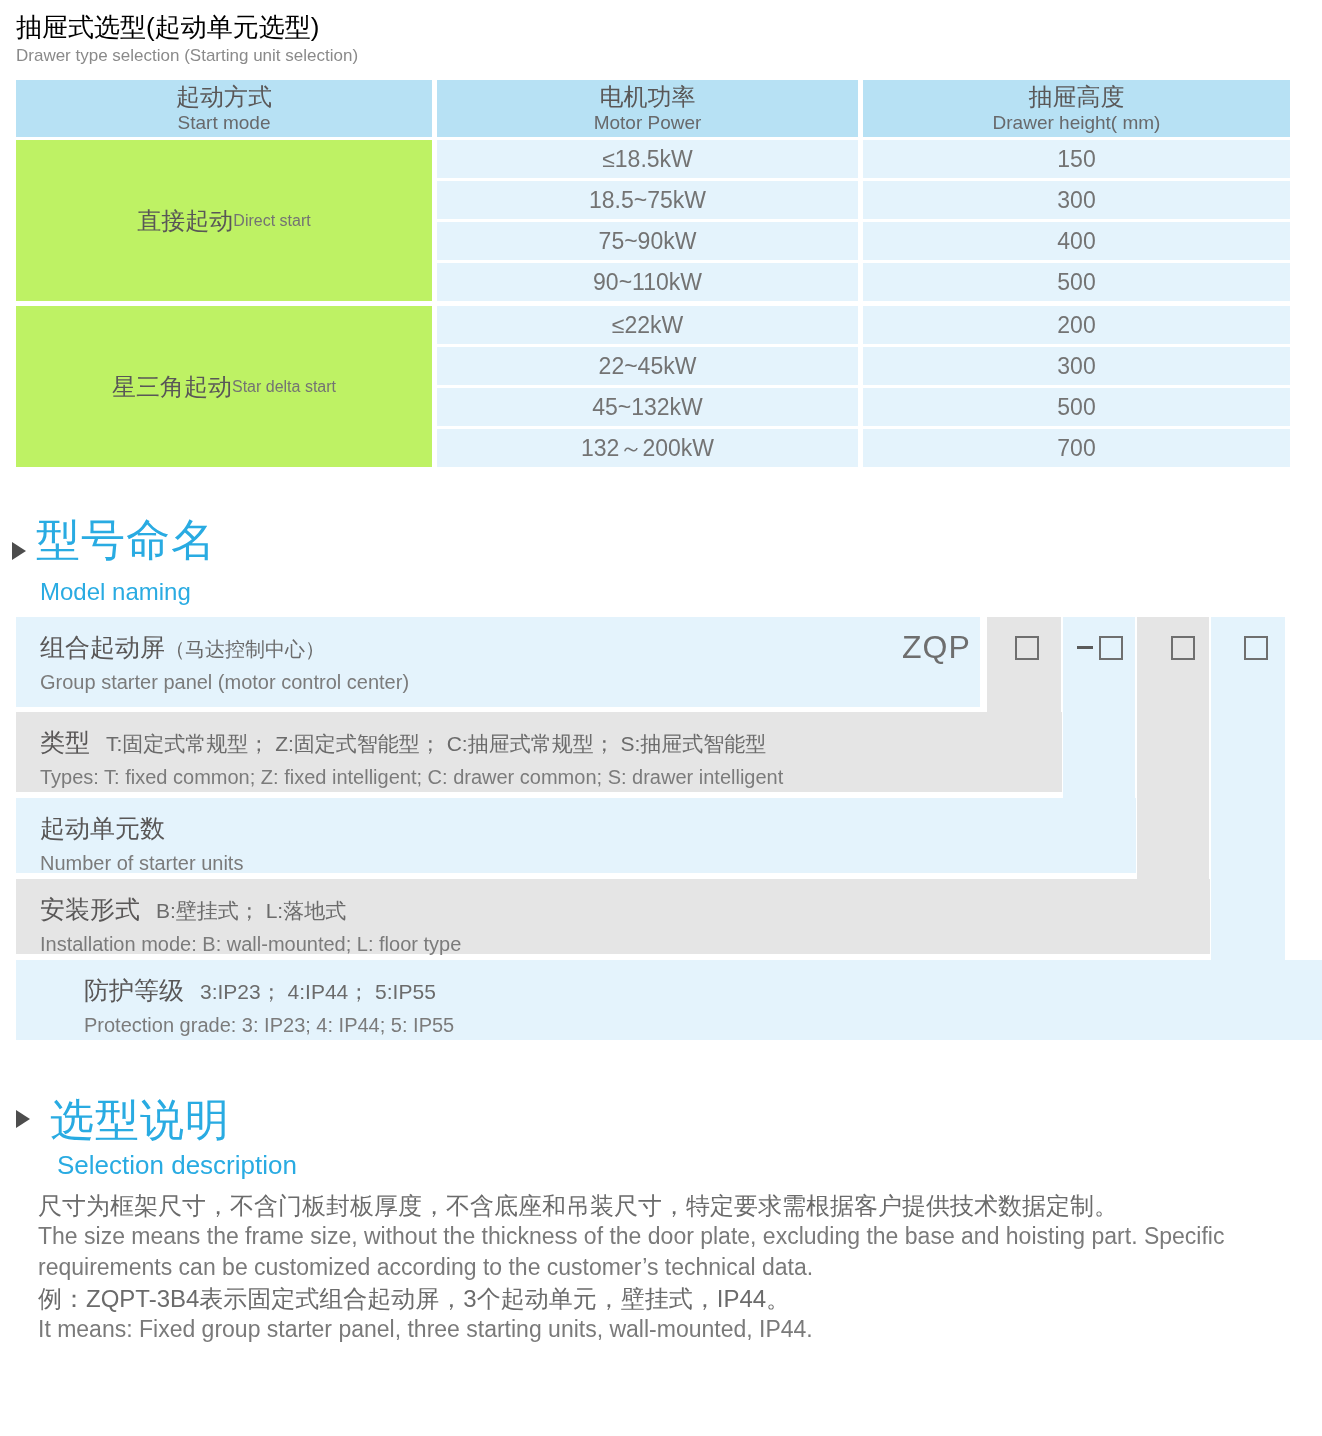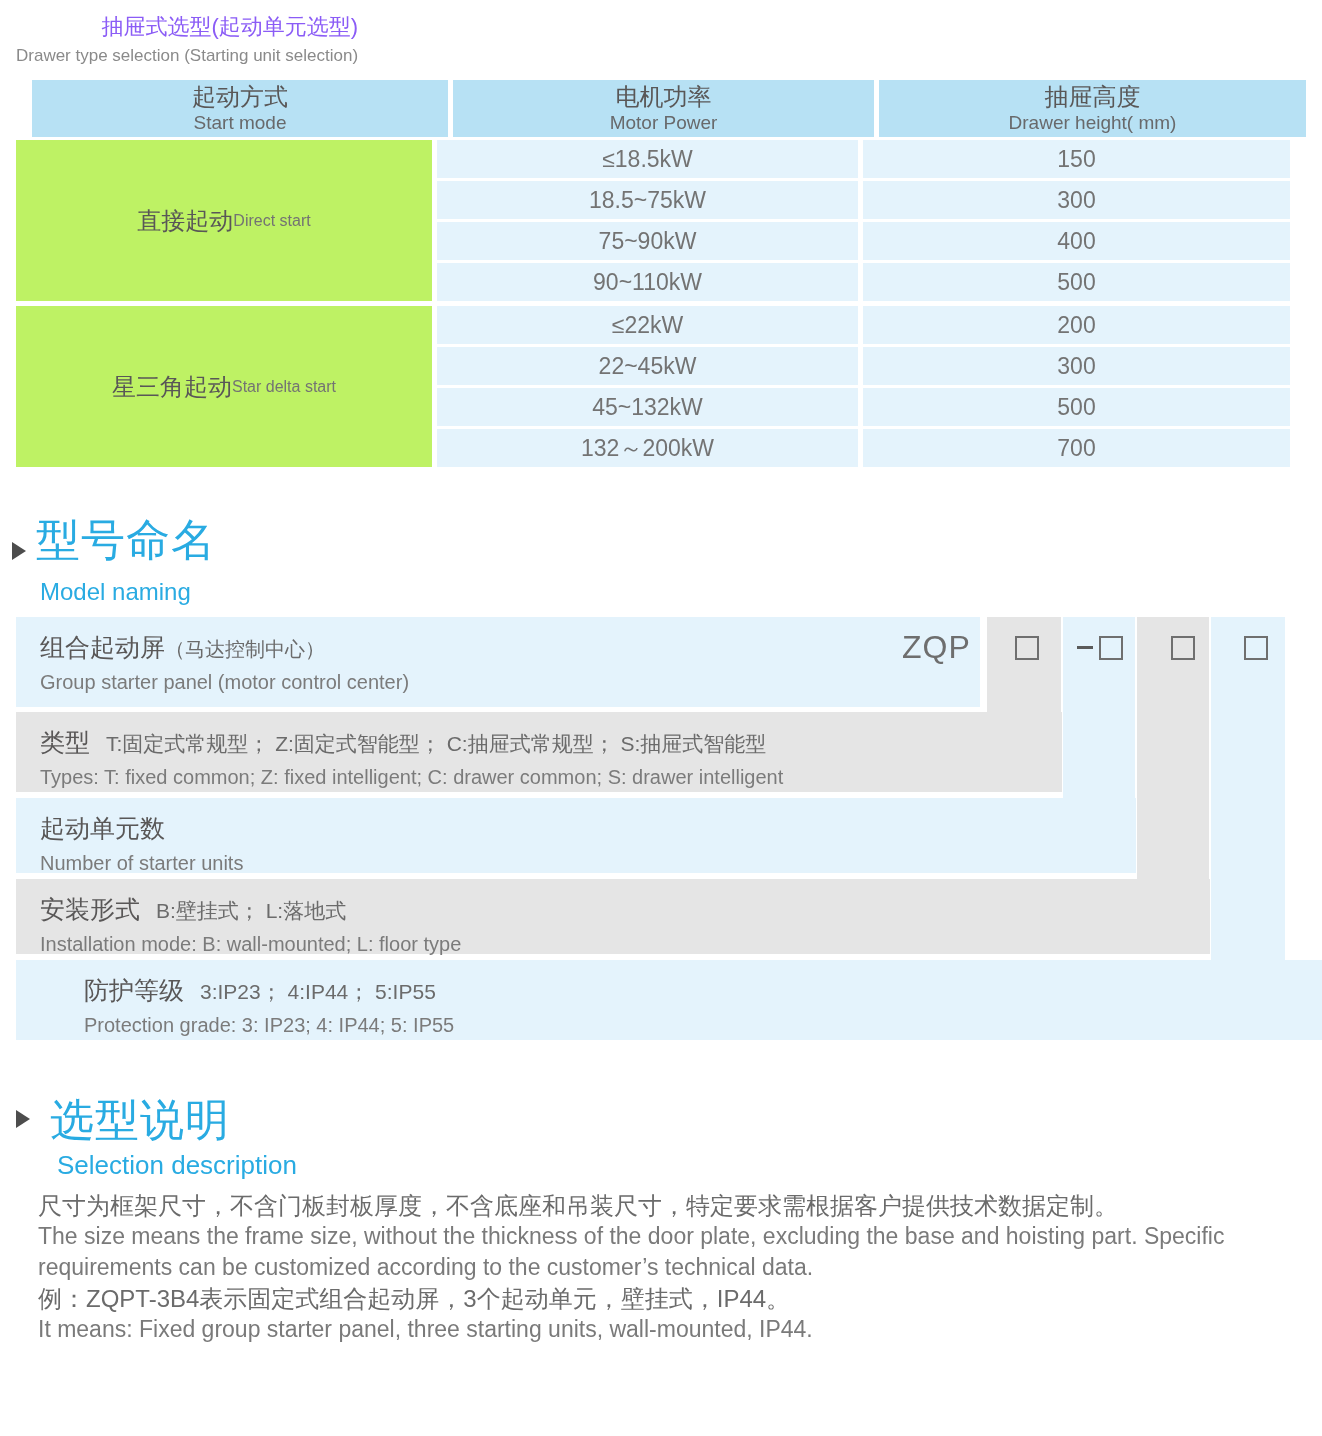--- a/index.html
+++ b/index.html
@@ -2,27 +2,27 @@
 <html><head>
 <meta charset="utf-8">
 <style>
   html,body{margin:0;padding:0;background:#ffffff;}
   .page{
     position:relative;width:1322px;height:1436px;background:#ffffff;overflow:hidden;
     font-family:"Liberation Sans","DejaVu Sans",sans-serif;
   }
   
   .doc-header{position:absolute;left:16px;top:12px;}
-  .doc-title-zh{font-size:22px;color:#8b5cf6;line-height:30px;text-align:right;}
+  .doc-title-zh{font-size:26px;color:#000000;line-height:30px;}
   .doc-title-en{font-size:17px;color:#8a8a8a;line-height:24px;margin-top:2px;}
 
   
   .sel-table{position:absolute;left:16px;top:80px;width:1274px;}
   .t-grid{display:grid;grid-template-columns:416px 421px 427px;column-gap:5px;}
-  .t-headrow{margin-bottom:3px;margin-left:16px;}
+  .t-headrow{margin-bottom:3px;}
   .t-head{
     height:57px;background:#b7e1f4;display:flex;flex-direction:column;
     align-items:center;justify-content:center;
   }
   .t-head .zh{font-size:24px;color:#595757;line-height:28px;}
   .t-head .en{font-size:19px;color:#68696b;line-height:23px;}
   .t-group{row-gap:3px;margin-bottom:5px;}
   .mode-cell{
     grid-column:1;grid-row:1/5;background:#bef264;display:flex;
     align-items:center;justify-content:center;

